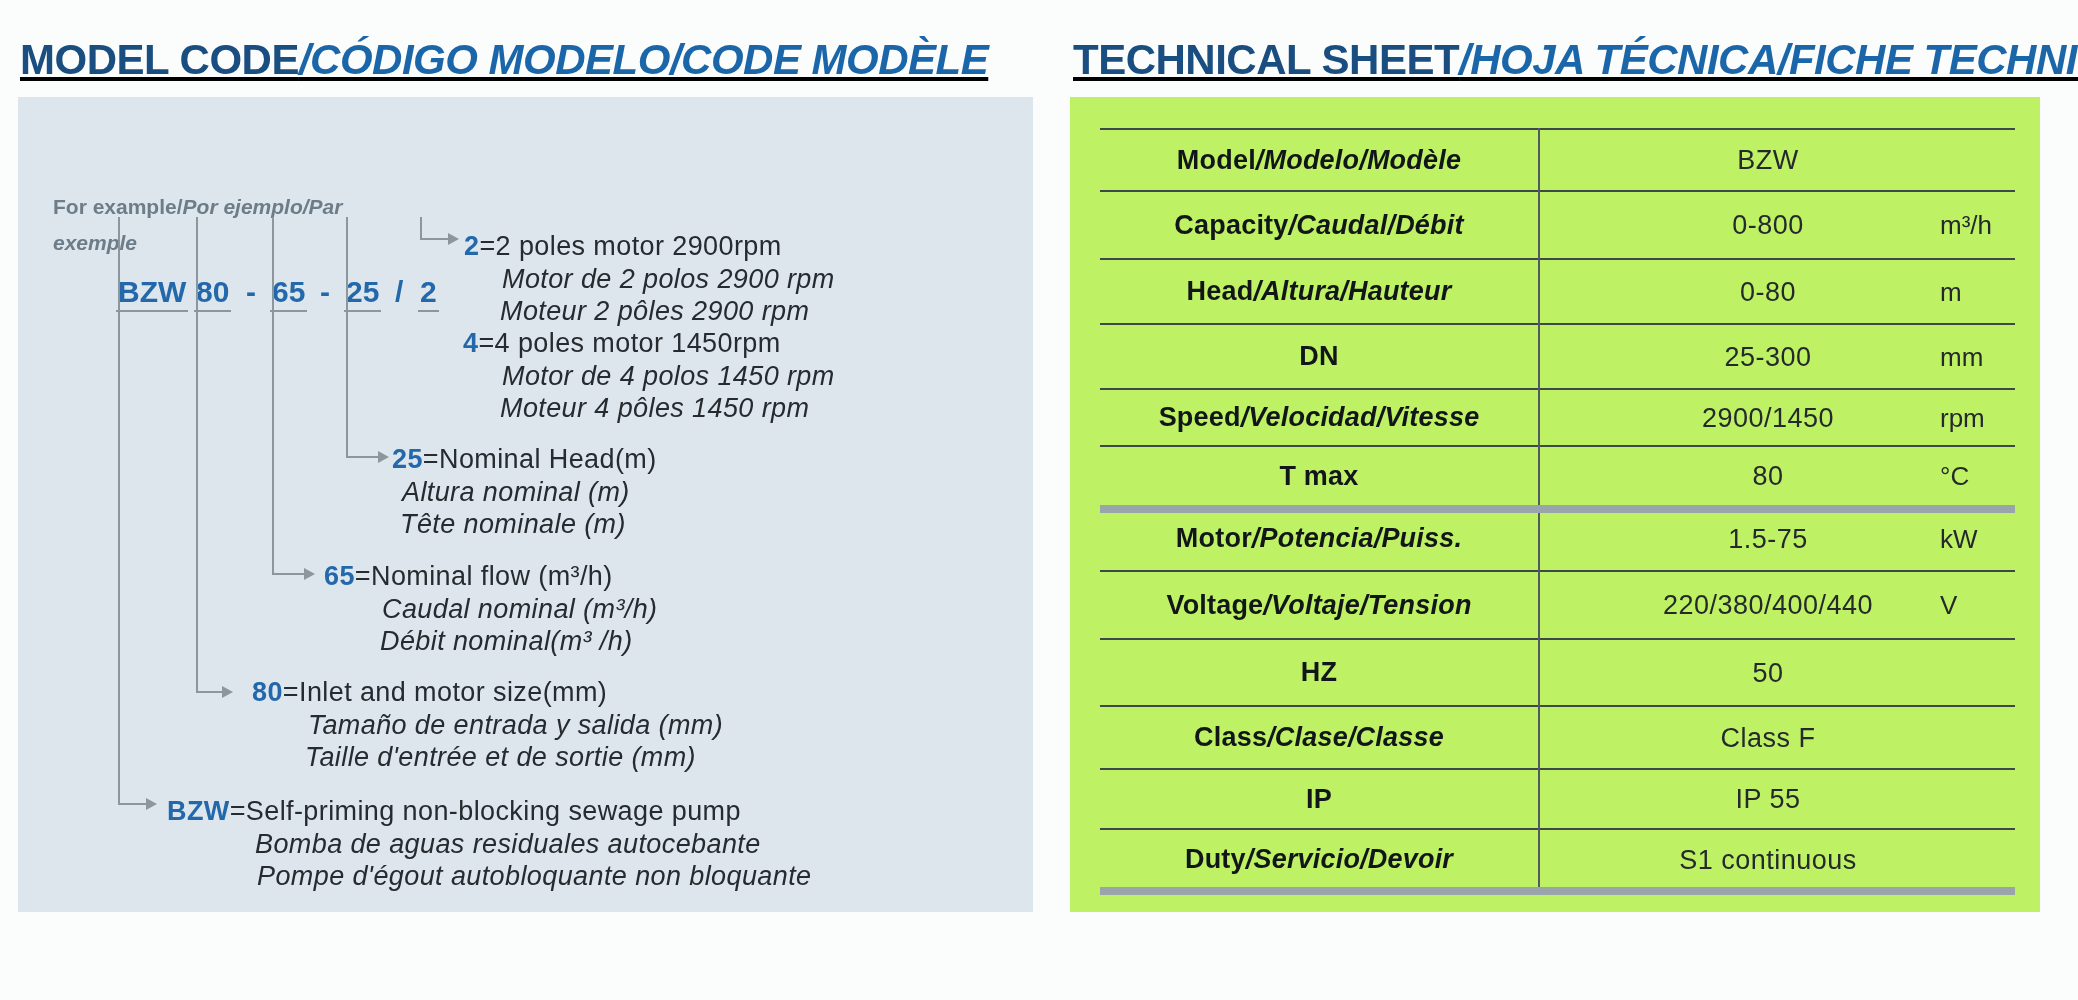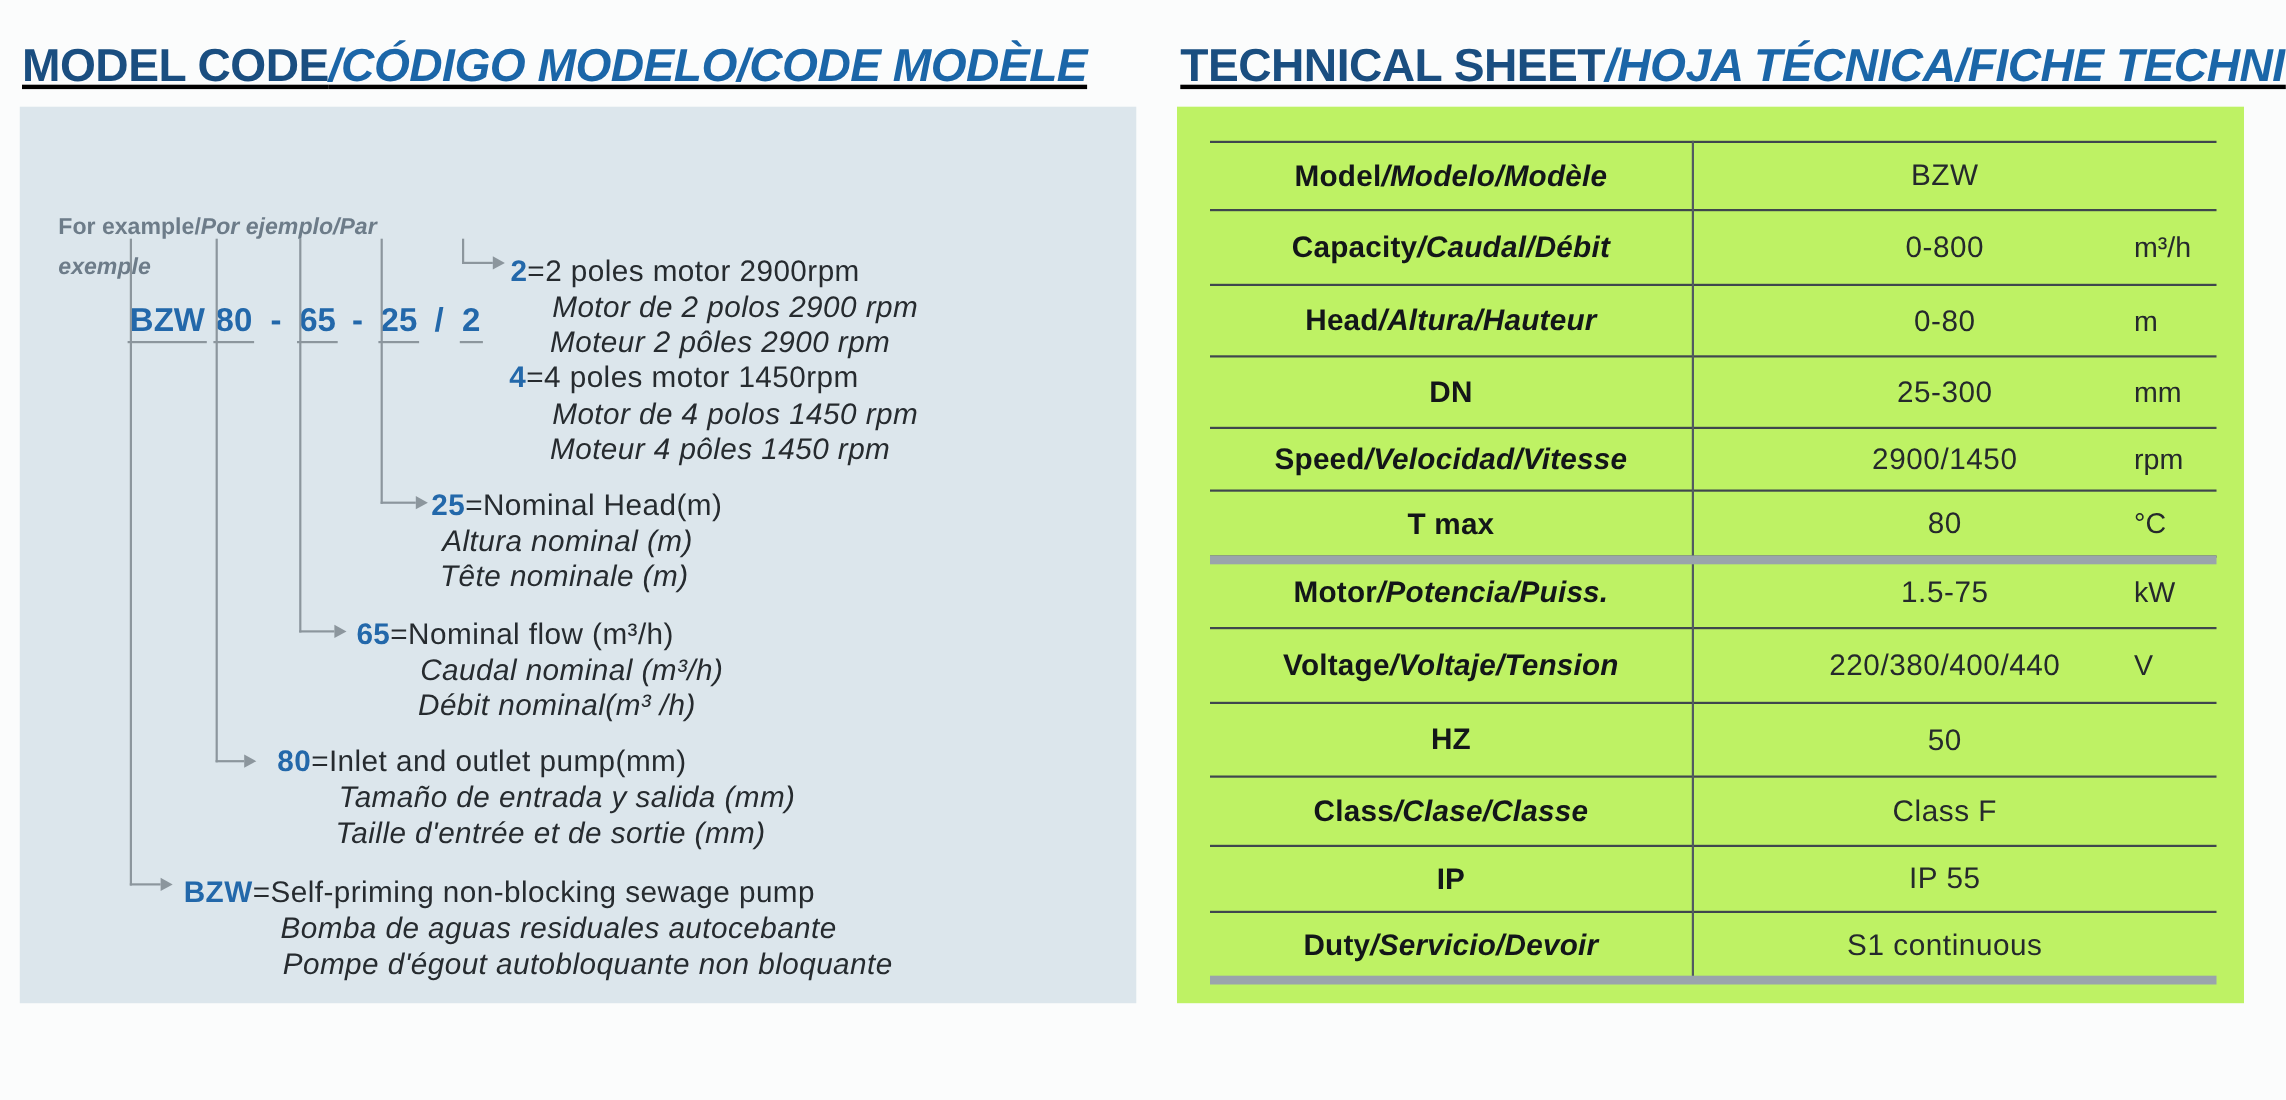--- a/index.html
+++ b/index.html
@@ -160,21 +160,21 @@
       <div class="b-en"><span class="b-key">25</span><span>=Nominal Head(m)</span></div>
       <div class="b-es">Altura nominal (m)</div>
       <div class="b-fr">Tête nominale (m)</div>
     </div>
     <div class="branch" id="branch-65" style="left:306px;top:463px;">
       <div class="b-en"><span class="b-key">65</span><span>=Nominal flow (m³/h)</span></div>
       <div class="b-es">Caudal nominal (m³/h)</div>
       <div class="b-fr">Débit nominal(m³ /h)</div>
     </div>
     <div class="branch" id="branch-80" style="left:234px;top:579px;">
-      <div class="b-en"><span class="b-key">80</span><span>=Inlet and outlet pump(mm)</span></div>
+      <div class="b-en"><span class="b-key">80</span><span>=Inlet and motor size(mm)</span></div>
       <div class="b-es">Tamaño de entrada y salida (mm)</div>
       <div class="b-fr">Taille d'entrée et de sortie (mm)</div>
     </div>
     <div class="branch" id="branch-BZW" style="left:149px;top:698px;">
       <div class="b-en"><span class="b-key">BZW</span><span>=Self-priming non-blocking sewage pump</span></div>
       <div class="b-es">Bomba de aguas residuales autocebante</div>
       <div class="b-fr">Pompe d'égout autobloquante non bloquante</div>
     </div>
   </div>
 

